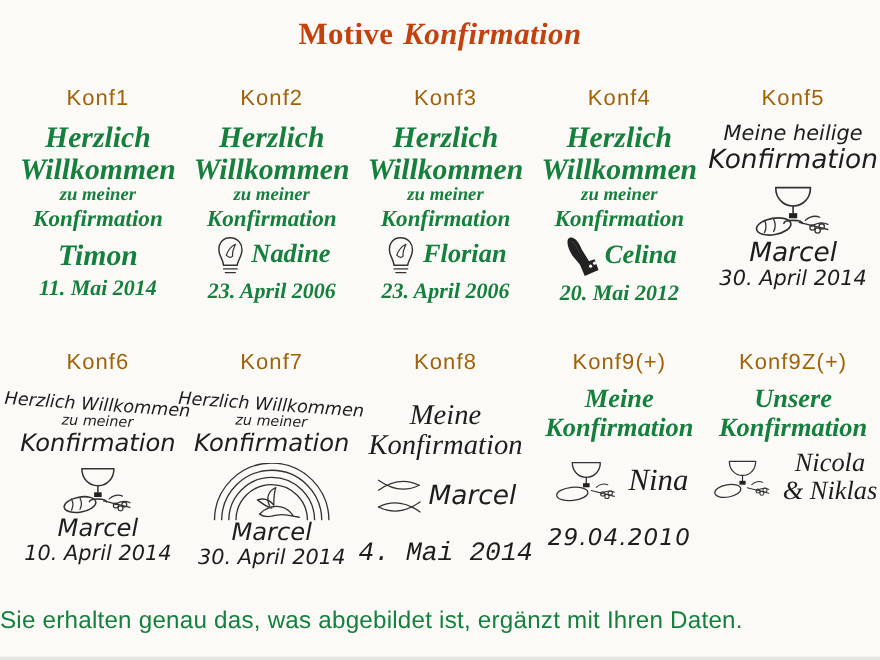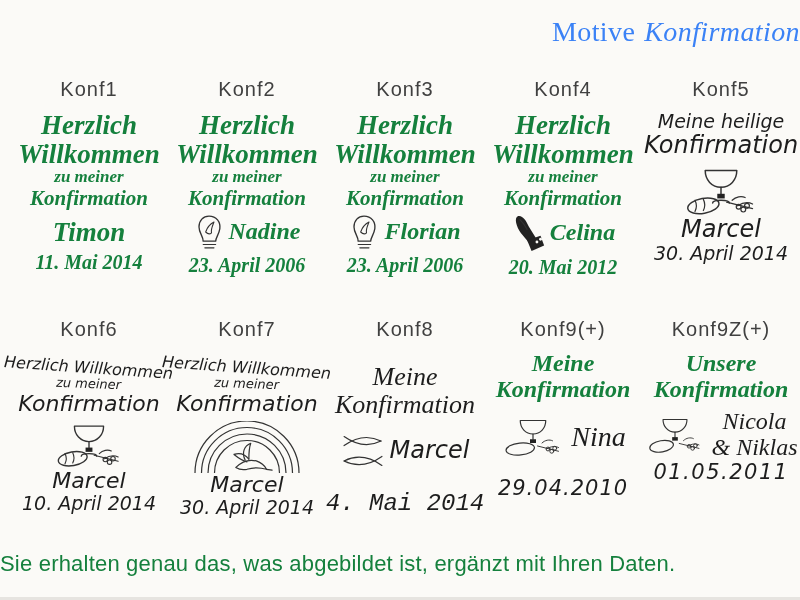--- a/index.html
+++ b/index.html
@@ -9,38 +9,38 @@
     font-family:"Liberation Sans", sans-serif;
     color:#1c1c1c;
     overflow:hidden;
   }
   .page{position:relative;width:800px;height:600px;}
   .scan-edge{position:absolute;left:0;bottom:0;width:100%;height:3px;background:#e6e4e0;}
 
   
   .title{
     position:absolute;top:16px;left:0;width:100%;
-    text-align:right;
+    text-align:center;
     font-family:"Liberation Serif", serif;
-    font-weight:normal;font-size:28px;letter-spacing:.4px;color:#3b82f6;
+    font-weight:bold;font-size:28px;letter-spacing:.4px;color:#c2410c;
   }
   .title .it{font-style:italic;margin-left:9px;}
 
   
   .row{position:absolute;left:10px;width:790px;display:flex;}
   .row1{top:78px;}
   .row2{top:318px;}
   .cell{
     width:158px;min-width:158px;
     display:flex;flex-direction:column;align-items:center;
     text-align:center;
   }
   .motif-label{
     font-family:"Liberation Sans", sans-serif;
-    font-size:20px;font-weight:400;letter-spacing:1px;color:#404040;
+    font-size:20px;font-weight:400;letter-spacing:1px;color:#a16207;
     margin-bottom:10px;white-space:nowrap;
   }
 
   
   .fs{font-family:"Liberation Serif", serif;font-style:italic;font-weight:bold;color:#15803d;}
   .fsl{font-family:"Liberation Serif", serif;font-style:italic;font-weight:normal;color:#1d1d1d;}
   .cs{font-family:"DejaVu Sans", sans-serif;font-style:italic;color:#1d1d1d;}
   .is{font-family:"Liberation Serif", serif;font-style:italic;color:#1d1d1d;}
 
   .t27{font-size:27px;line-height:1.06;}
@@ -281,20 +281,19 @@
             <circle class="lnt" cx="64" cy="44" r="2.6"></circle>
             <circle class="lnt" cx="69" cy="47" r="2.6"></circle>
             <circle class="lnt" cx="73" cy="43" r="2.6"></circle>
           </svg>
         </span>
         <span class="name-col">
           <span class="fsl t24 nowrap">Nicola</span>
           <span class="fsl t24 nowrap">&amp; Niklas</span>
         </span>
       </div>
-      <div class="cs t21 mt10 nowrap" style="letter-spacing:1.5px;">01.05.2011</div>
     </div>
   </div>
 
   <div class="footer">Sie erhalten genau das, was abgebildet ist, ergänzt mit Ihren Daten.</div>
 
   <div class="scan-edge"></div>
 </div>
 
 </body></html>

